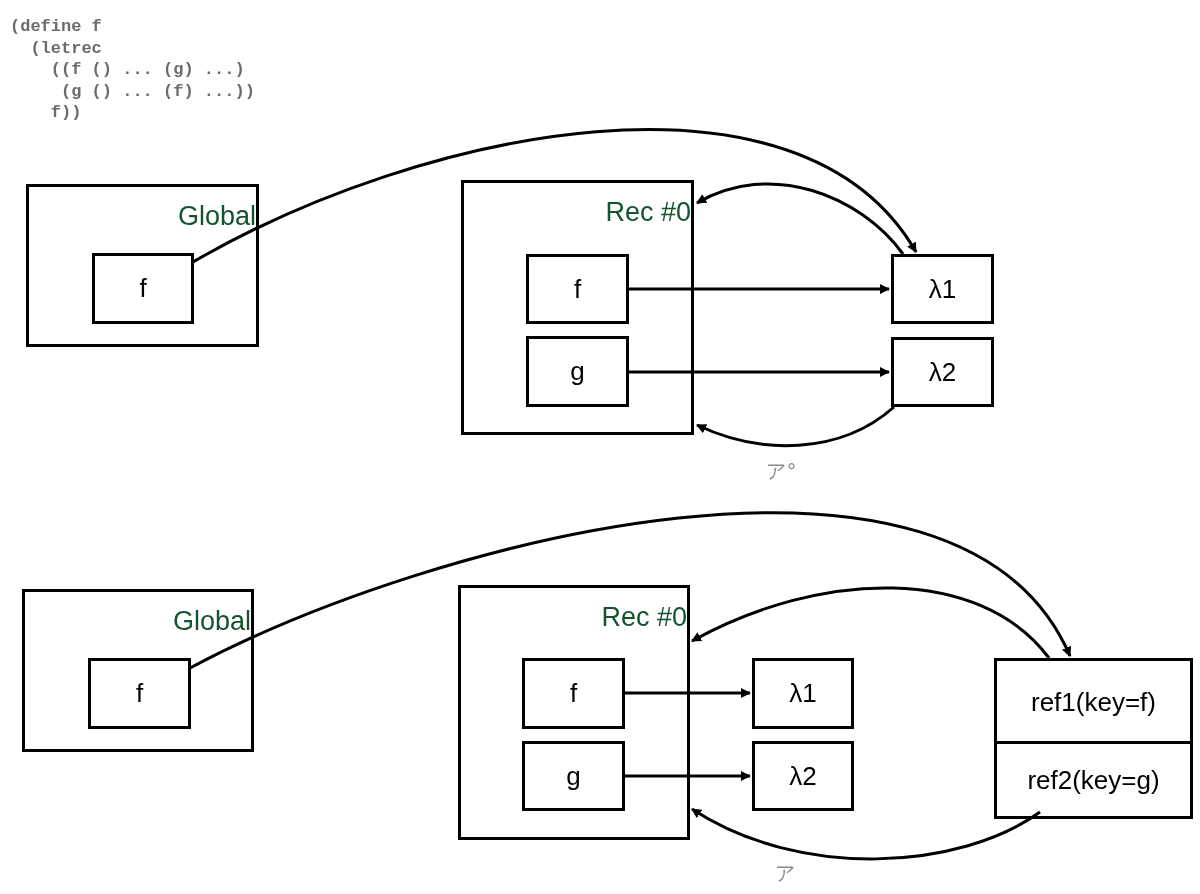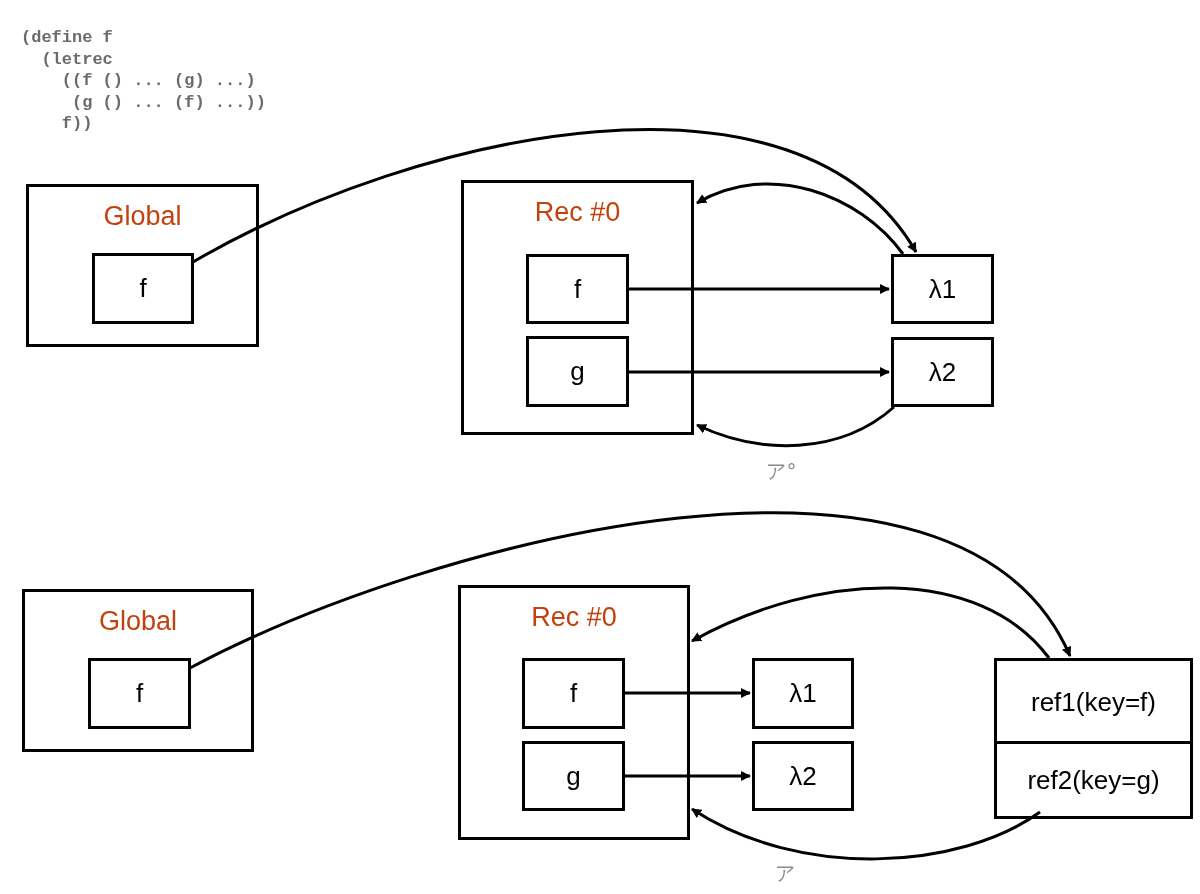--- a/index.html
+++ b/index.html
@@ -1,36 +1,36 @@
 <!DOCTYPE html>
 <html><head>
 <meta charset="utf-8">
 <style>
   html, body { margin: 0; padding: 0; background: #ffffff; }
   body { width: 1200px; height: 894px; position: relative; overflow: hidden; }
   .code {
     position: absolute; left: 10px; top: 16px;
     font-family: "Liberation Mono", "DejaVu Sans Mono", monospace;
     font-weight: bold; font-size: 17px; line-height: 21.5px;
-    color: #6b6b6b; white-space: pre; margin: 11px;
+    color: #6b6b6b; white-space: pre; margin: 0;
   }
   .box {
     position: absolute; box-sizing: border-box;
     border: 3px solid #000; background: transparent;
   }
   .cell {
     position: absolute; box-sizing: border-box; border: 3px solid #000;
     display: flex; align-items: center; justify-content: center;
     font-family: "Liberation Sans", "DejaVu Sans", sans-serif;
     font-size: 26px; color: #000; background: #fff;
   }
   .title {
-    position: absolute; width: 100%; text-align: center;
+    position: absolute; width: 100%; text-align: right;
     font-family: "Liberation Sans", "DejaVu Sans", sans-serif;
-    font-size: 27px; color: #c2410c; top: 14px; left: 0;
+    font-size: 27px; color: #14532d; top: 14px; left: 0;
   }
   .glyph {
     position: absolute;
     font-family: "DejaVu Sans", sans-serif; font-size: 20px; color: #8a8a8a;
   }
   svg.arrows { position: absolute; left: 0; top: 0; pointer-events: none; }
   svg.arrows path { fill: none; stroke: #000; stroke-width: 3; }
 </style>
 </head>
 <body>

